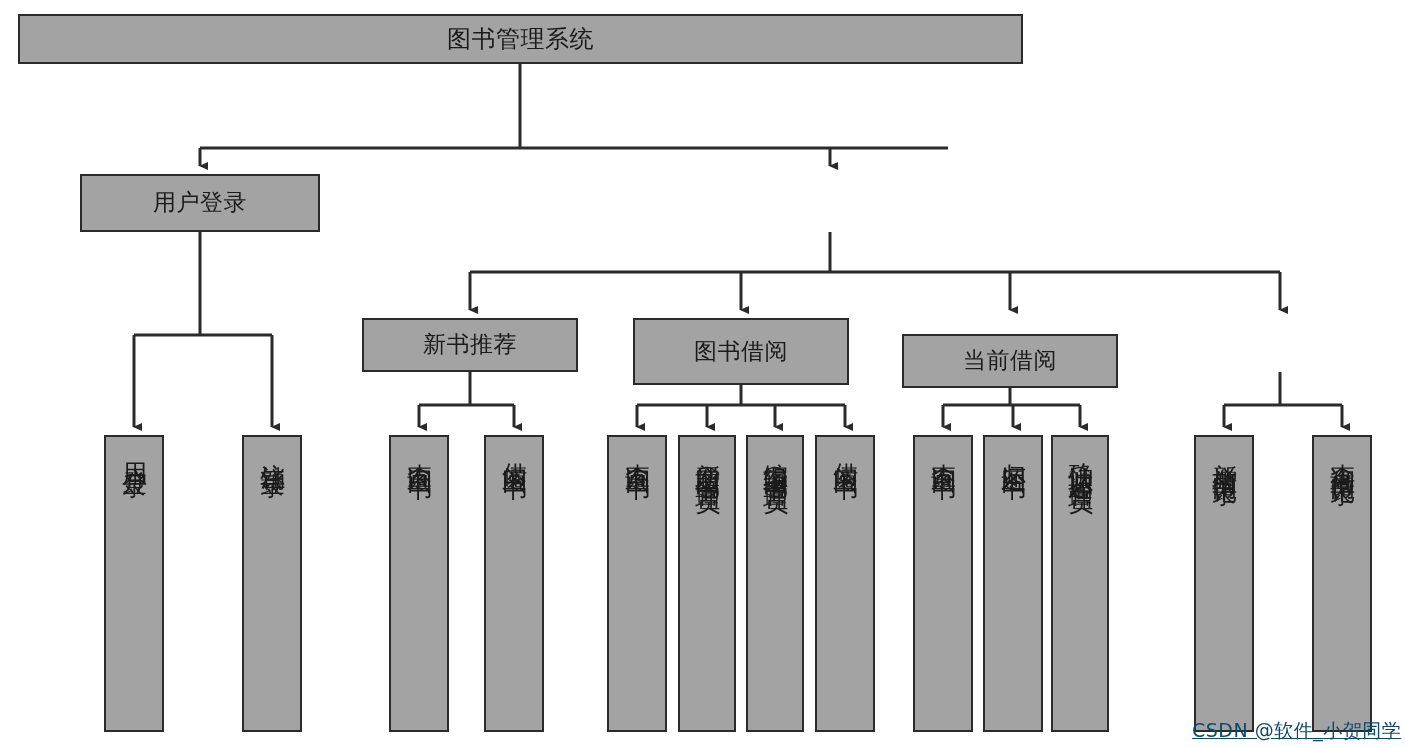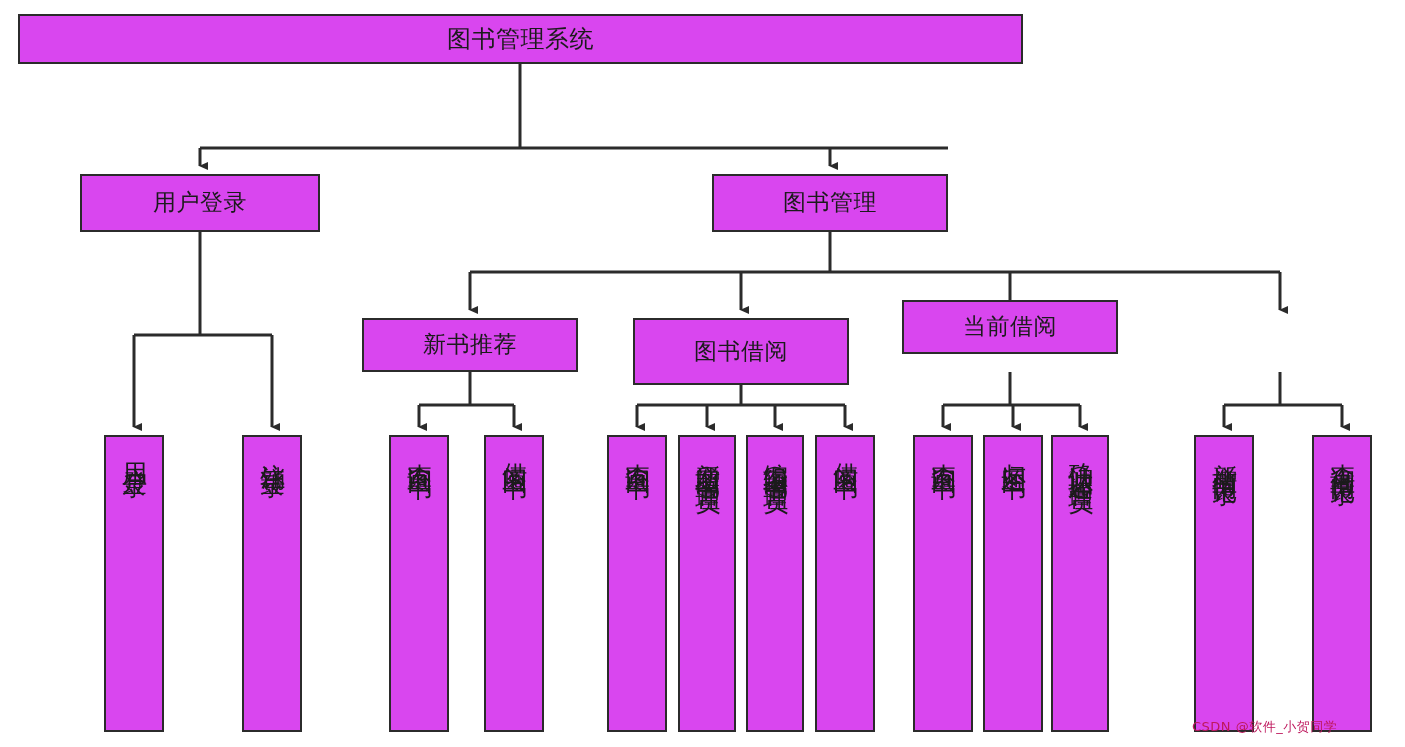--- a/index.html
+++ b/index.html
@@ -23,21 +23,21 @@
     left: 0;
     top: 0;
     width: 1405px;
     height: 747px;
     pointer-events: none;
   }
   .node {
     position: absolute;
     box-sizing: border-box;
     border: 2px solid #2b2b2b;
-    background: #d946ef;
+    background: #a3a3a3;
     display: flex;
     align-items: center;
     justify-content: center;
     color: #1b1b1b;
   }
   .node-label {
     display: block;
     text-align: center;
     line-height: 1.18;
     letter-spacing: 0.5px;
@@ -60,25 +60,26 @@
   .node.v .node-label {
     writing-mode: vertical-rl;
     text-orientation: upright;
     font-size: 25px;
     line-height: 1.05;
     letter-spacing: 4px;
     white-space: nowrap;
   }
   .watermark {
     position: absolute;
-    font-size: 13px;
-    color: #be185d;
+    font-size: 19px;
+    color: #0c4a6e;
     white-space: nowrap;
     letter-spacing: 0.5px;
     user-select: none;
+    text-decoration: underline;
   }
 </style>
 </head>
 <body>
 
 <div id="diagram-root">
 
   <svg id="edges-layer" viewBox="0 0 1405 747" width="1405" height="747" xmlns="http://www.w3.org/2000/svg">
     <defs>
       <marker id="arrowhead" markerWidth="9" markerHeight="9" refX="4" refY="8" orient="auto" markerUnits="userSpaceOnUse">
@@ -129,31 +130,28 @@
     </g>
   </svg>
 
   <div class="node h root" style="left:18px; top:14px; width:1005px; height:50px;">
     <span class="node-label">图书管理系统</span>
   </div>
 
   <div class="node h" style="left:80px; top:174px; width:240px; height:58px;">
     <span class="node-label">用户登录</span>
   </div>
-  <div class="node h" style="left:712px; top:174px; width:236px; height:58px;">
-    <span class="node-label">图书管理</span>
-  </div>
 
   <div class="node h" style="left:362px; top:318px; width:216px; height:54px;">
     <span class="node-label">新书推荐</span>
   </div>
   <div class="node h" style="left:633px; top:318px; width:216px; height:67px;">
     <span class="node-label">图书借阅</span>
   </div>
-  <div class="node h" style="left:902px; top:300px; width:216px; height:54px;justify-content:center;">
+  <div class="node h" style="left:902px; top:334px; width:216px; height:54px;justify-content:center;">
     <span class="node-label">当前借阅</span>
   </div>
 
   <div class="node v" style="left:104px; top:435px; width:60px; height:297px;">
     <span class="node-label">用户登录</span>
   </div>
   <div class="node v" style="left:242px; top:435px; width:60px; height:297px;">
     <span class="node-label">注销登录</span>
   </div>
   <div class="node v" style="left:389px; top:435px; width:60px; height:297px;">

